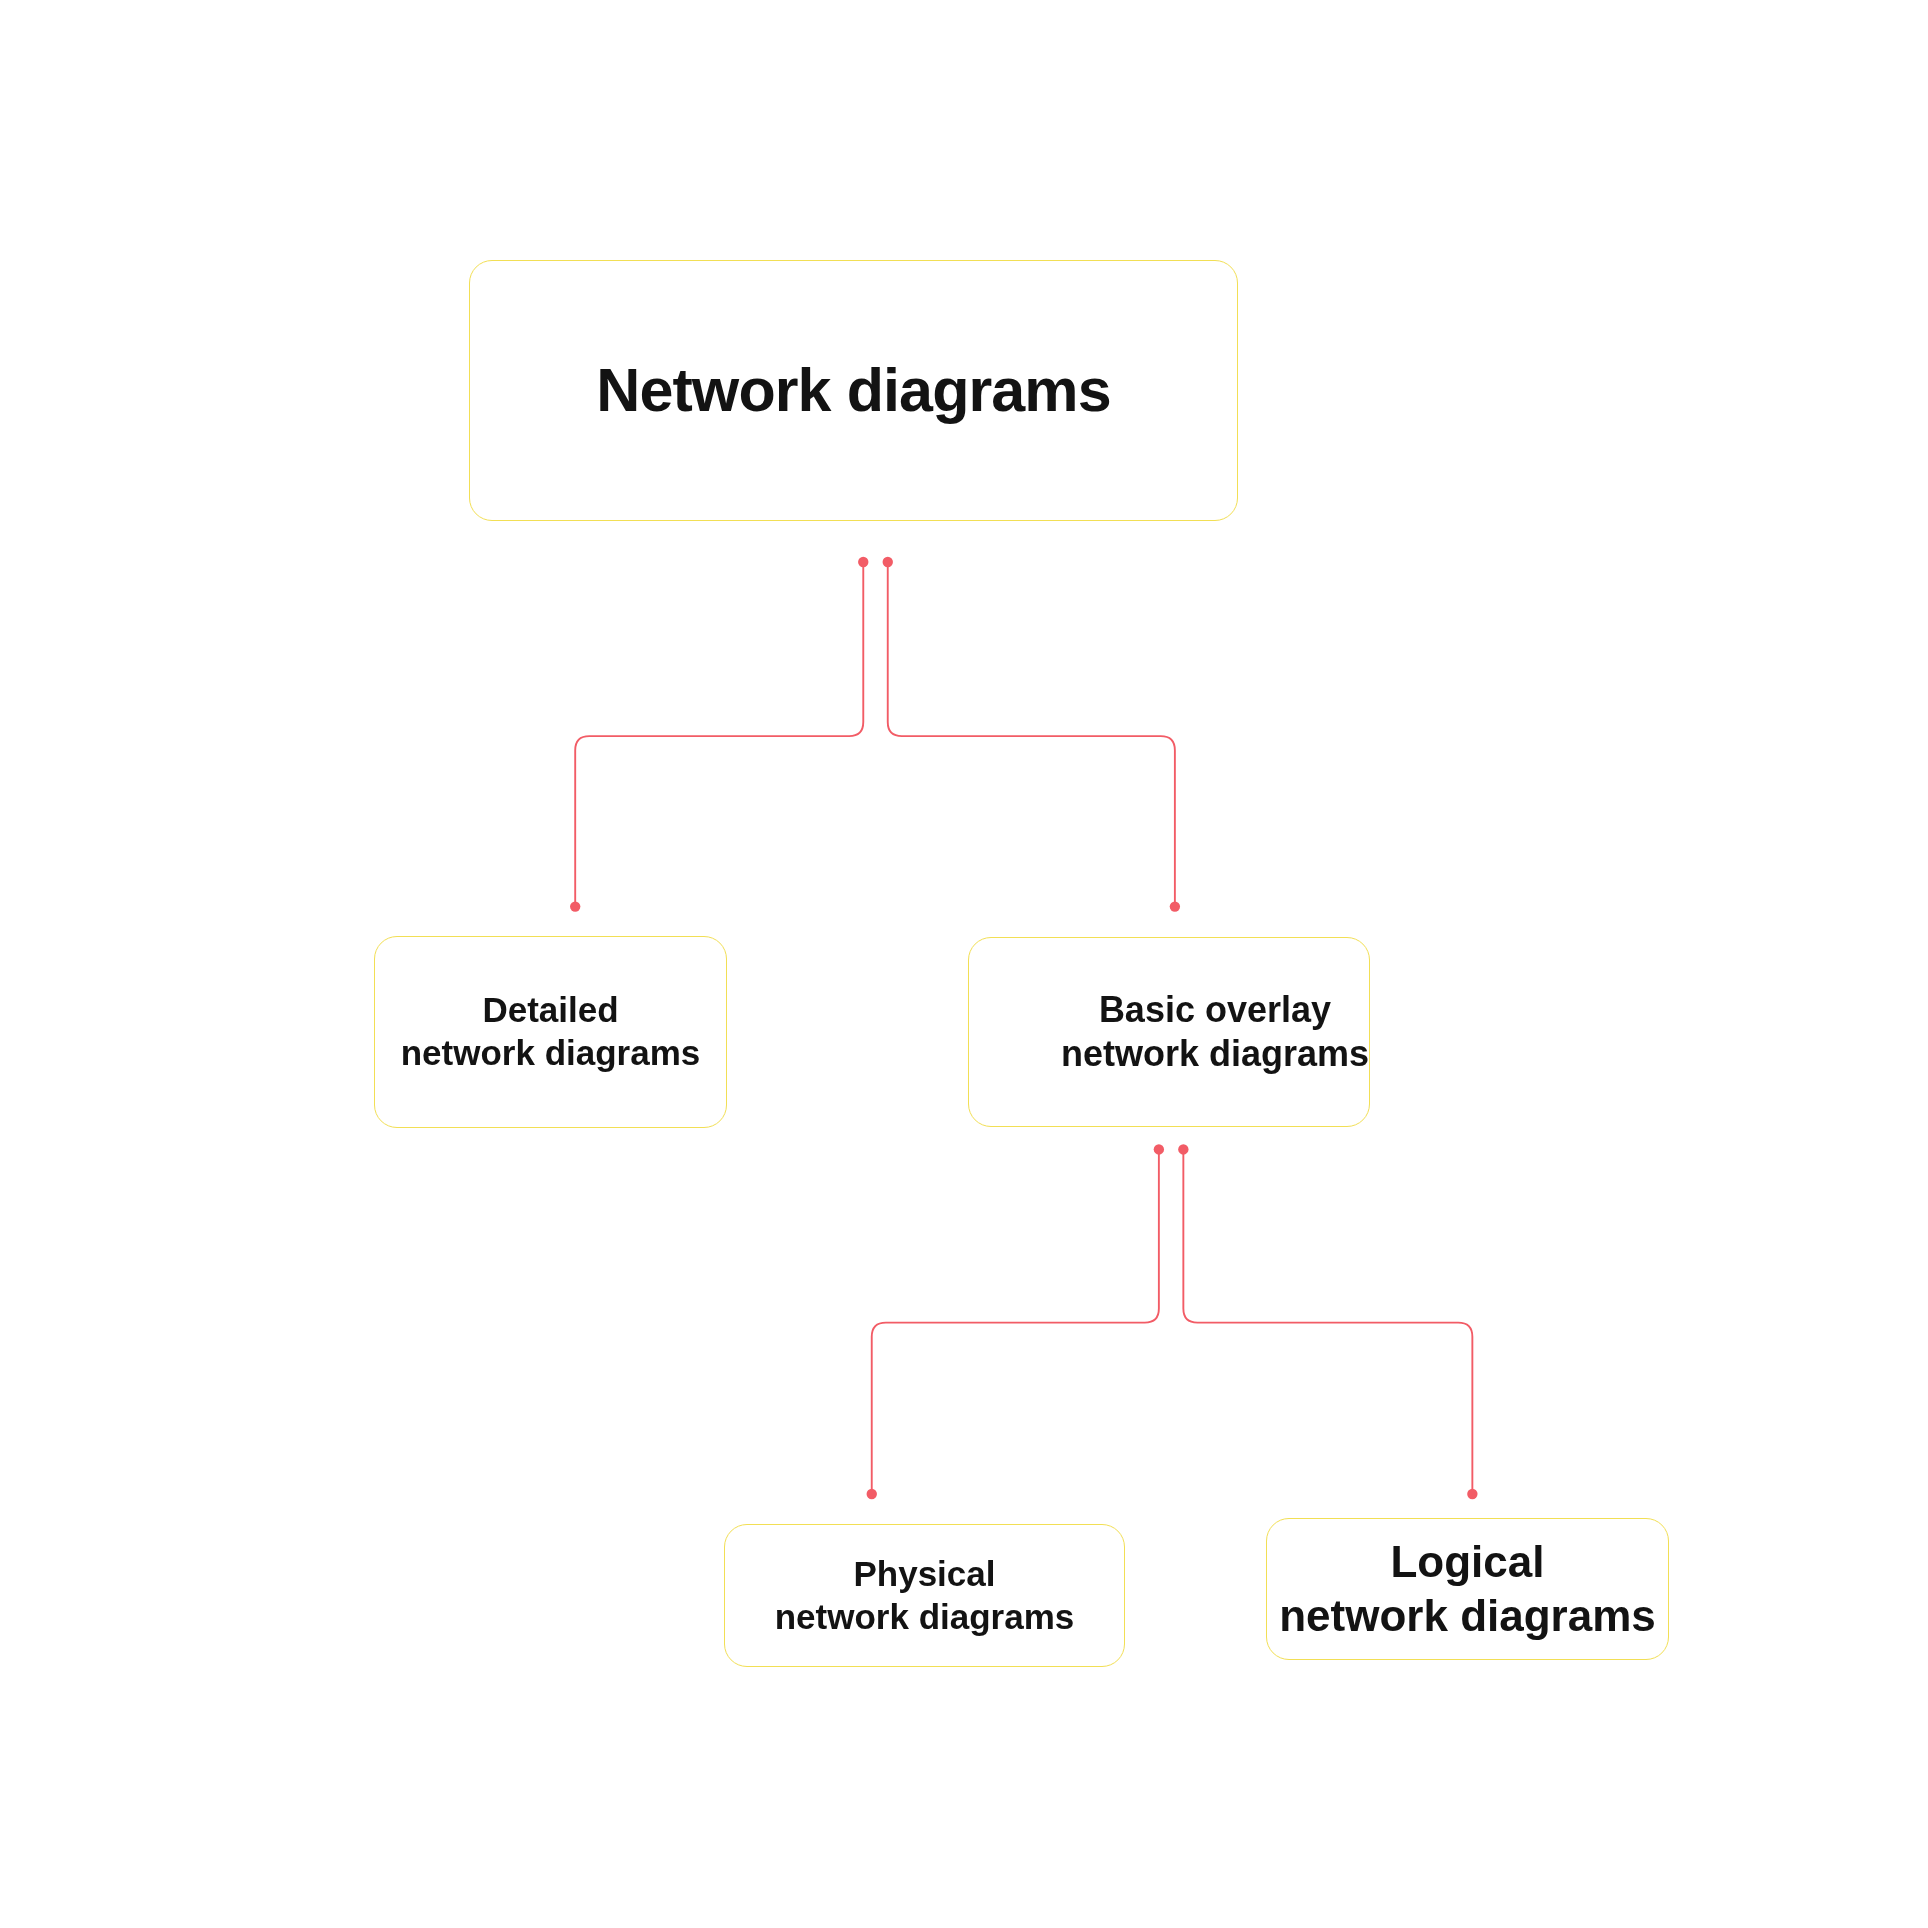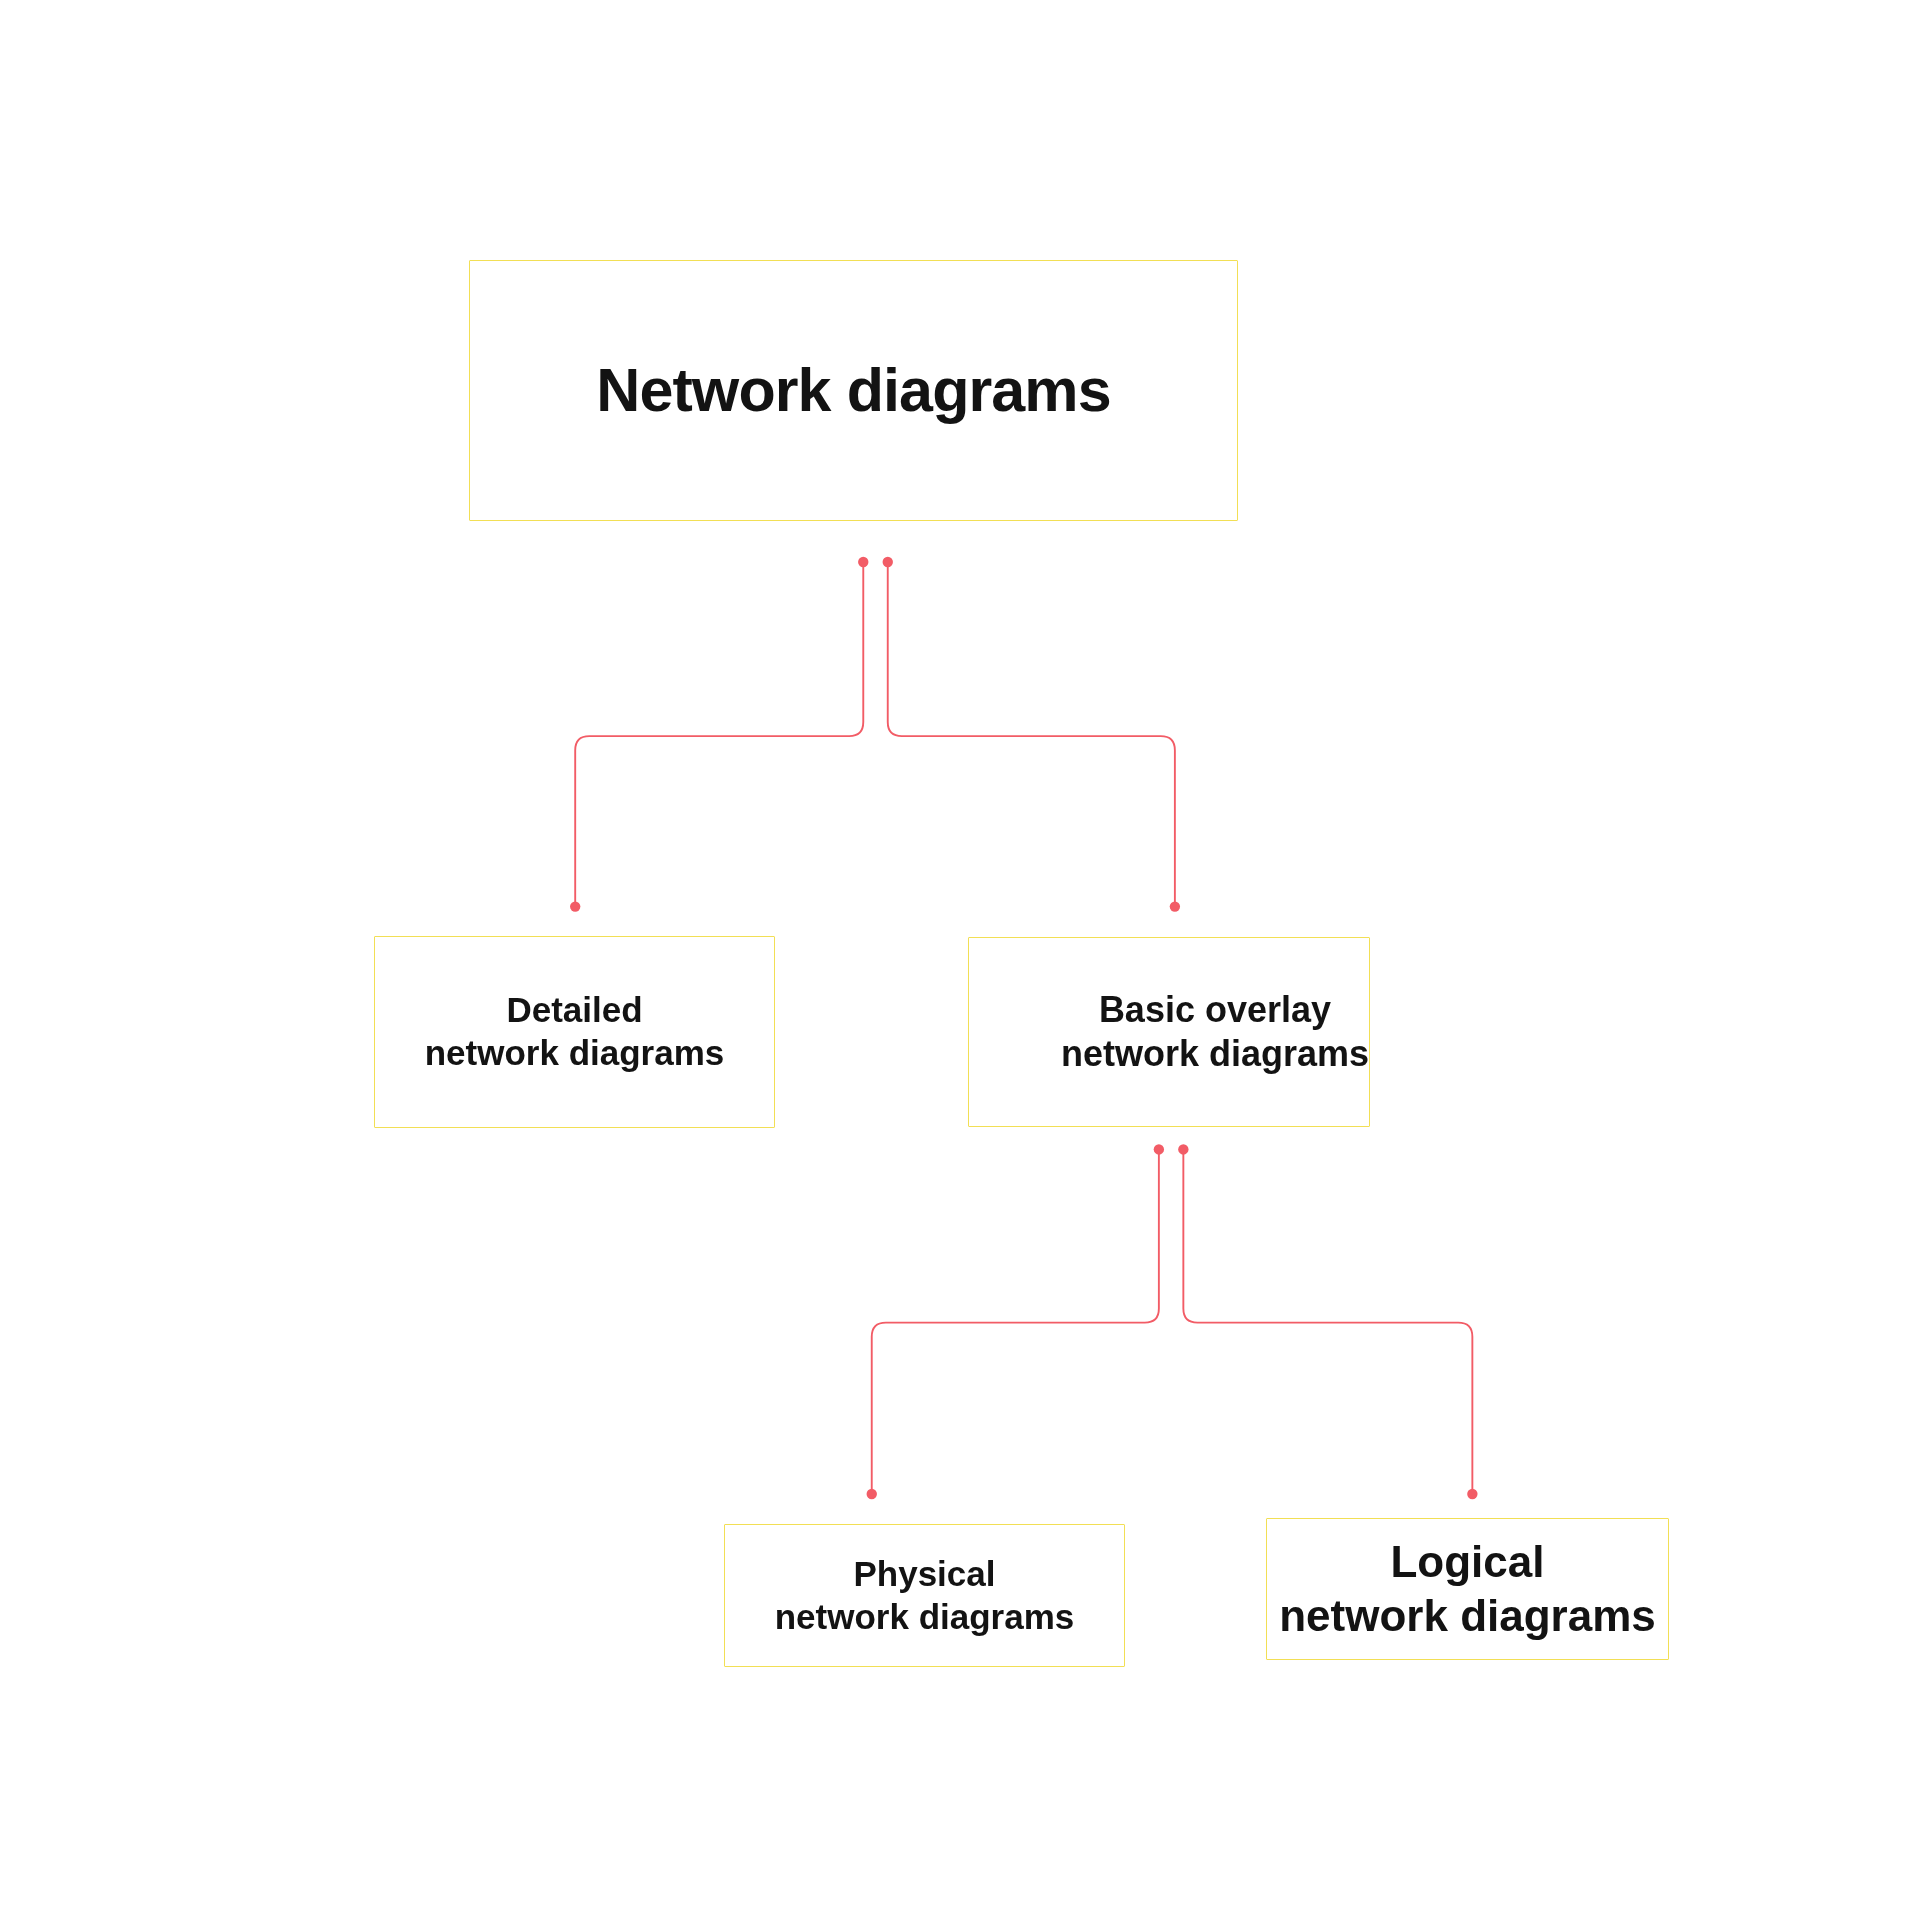--- a/index.html
+++ b/index.html
@@ -17,30 +17,30 @@
     font-family:"Liberation Sans","DejaVu Sans",sans-serif;
   }
   .connector-layer{position:absolute;left:0;top:0;width:1928px;height:1928px;}
   .edge{fill:none;stroke:var(--connector);stroke-width:2;}
   .edge-dot{fill:var(--connector);stroke:none;}
   .node{
     position:absolute;
     box-sizing:border-box;
     background:var(--background);
     border:1.9px solid var(--box-border);
-    border-radius:1px;
+    border-radius:23px;
     display:flex;align-items:center;justify-content:center;
     text-align:center;
     color:var(--text);
     font-weight:bold;
     cursor:default;
   }
   .node-label{white-space:pre-line;line-height:1.22;}
   .node-root{left:469px;top:260px;width:769px;height:261px;font-size:61px;letter-spacing:-0.9px;}
-  .node-detailed{left:374px;top:936px;width:401px;height:192px;font-size:35px;}
+  .node-detailed{left:374px;top:936px;width:353px;height:192px;font-size:35px;}
   .node-basic{left:968px;top:937px;width:402px;height:190px;font-size:36px;justify-content:flex-end;}
   .node-physical{left:724px;top:1524px;width:401px;height:143px;font-size:35px;}
   .node-logical{left:1266px;top:1518px;width:403px;height:142px;font-size:44px;}
 </style>
 </head>
 <body>
 
 <div class="canvas">
 
   <svg class="connector-layer" viewBox="0 0 2048 2048" xmlns="http://www.w3.org/2000/svg">

